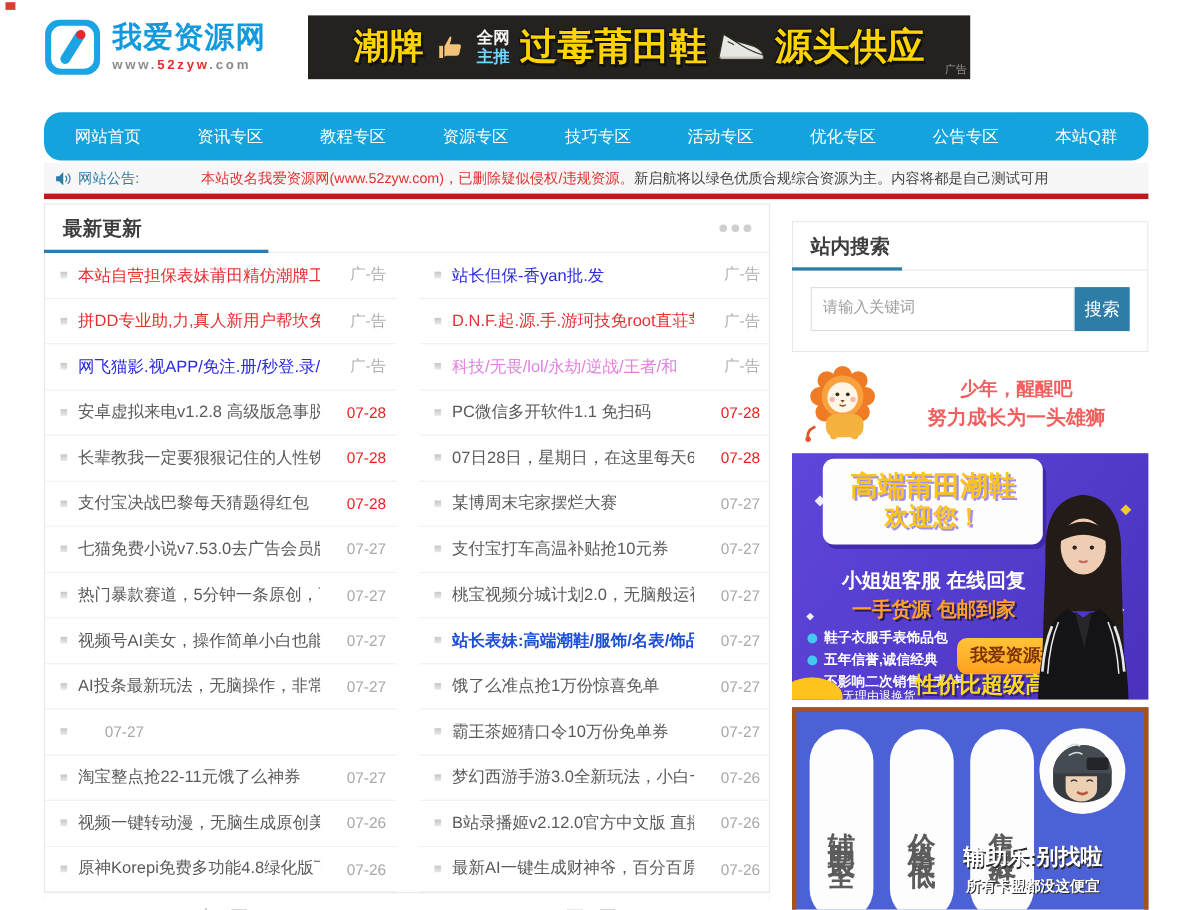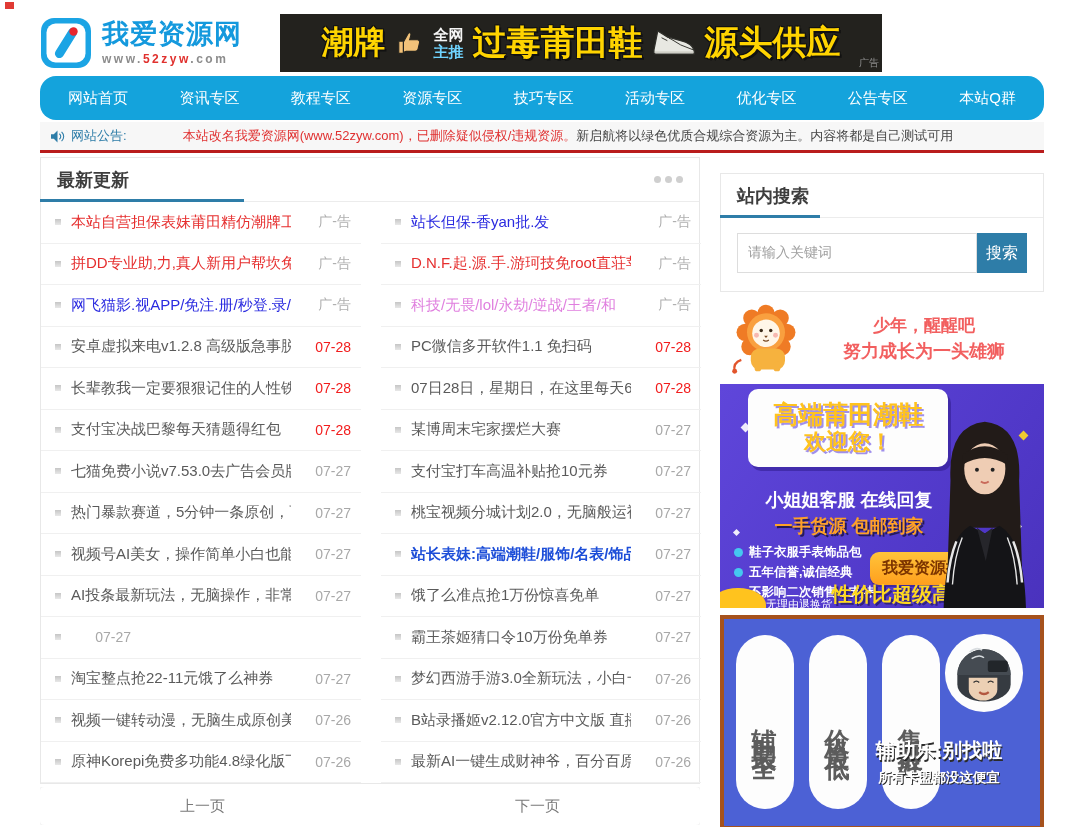--- a/index.html
+++ b/index.html
@@ -1,42 +1,42 @@
 <!DOCTYPE html>
 <html><head>
 <meta charset="utf-8">
 <style>
   html,body{margin:0;padding:0;background:#fff;}
   body{font-family:"Liberation Sans","DejaVu Sans",sans-serif;}
   .page{width:1084px;height:827px;overflow:hidden;position:relative;background:#fff;}
   .corner-marker{position:absolute;left:5px;top:2px;width:9px;height:7px;background:#e03a34;}
 
   
-  .site-header{display:flex;align-items:center;padding:14px 40px 4px;gap:32px;}
+  .site-header{display:flex;align-items:center;padding:14px 40px 30px;gap:32px;}
   .logo{display:flex;align-items:center;gap:10px;width:208px;flex:none;cursor:pointer;}
   .logo-text{display:flex;flex-direction:column;}
   .logo-title{font-size:27px;font-weight:700;color:#1499dd;letter-spacing:1px;line-height:1.1;}
   .logo-url{font-size:12px;font-weight:700;color:#8c8c8c;letter-spacing:2.5px;margin-top:2px;}
   .logo-url .mid{color:#e0312e;}
   .banner{flex:none;width:602px;height:58px;background:#23221e;display:flex;align-items:center;justify-content:center;gap:9px;position:relative;cursor:pointer;}
   .b-txt{font-weight:900;color:#ffd400;text-shadow:2px 2px 0 #111,-1px -1px 0 #111,1px -1px 0 #111,-1px 1px 0 #111;white-space:nowrap;}
   .b-tag1{font-size:32px;}
   .b-main{font-size:34px;}
   .b-tail{font-size:34px;}
   .b-stack{display:flex;flex-direction:column;font-size:15px;font-weight:700;line-height:1.15;}
   .b-net1{color:#f5f5f5;}
   .b-net2{color:#6fd4ff;}
   .b-adtag{position:absolute;right:3px;bottom:2px;font-size:10px;color:#8f8f8f;font-weight:400;}
 
   
   .main-nav{margin:0 40px;height:44px;background:#14a3dc;display:flex;align-items:center;justify-content:space-between;padding:0 28px;border-radius:16px;}
   .nav-item{color:#fff;font-size:15px;text-decoration:none;cursor:pointer;white-space:nowrap;}
 
   
-  .notice{margin:2px 40px 4px;height:28px;background:#f7f7f7;border-bottom:3px solid #b91c1c;display:flex;align-items:center;padding:0 10px;font-size:13px;white-space:nowrap;overflow:hidden;}
+  .notice{margin:2px 40px 4px;height:28px;background:#f7f7f7;border-bottom:5px solid #b91c1c;display:flex;align-items:center;padding:0 10px;font-size:13px;white-space:nowrap;overflow:hidden;}
   .notice-label{color:#2e7da8;margin-left:6px;}
   .notice-red{color:#e03131;margin-left:56px;}
   .notice-rest{color:#454545;}
 
   
   .content{display:flex;padding:0 40px;gap:20px;align-items:flex-start;}
   .main-col{width:660px;flex:none;}
   .side-col{width:324px;flex:none;margin-top:16px;}
 
   .box{background:#fff;border:1px solid #e8e8e8;}

